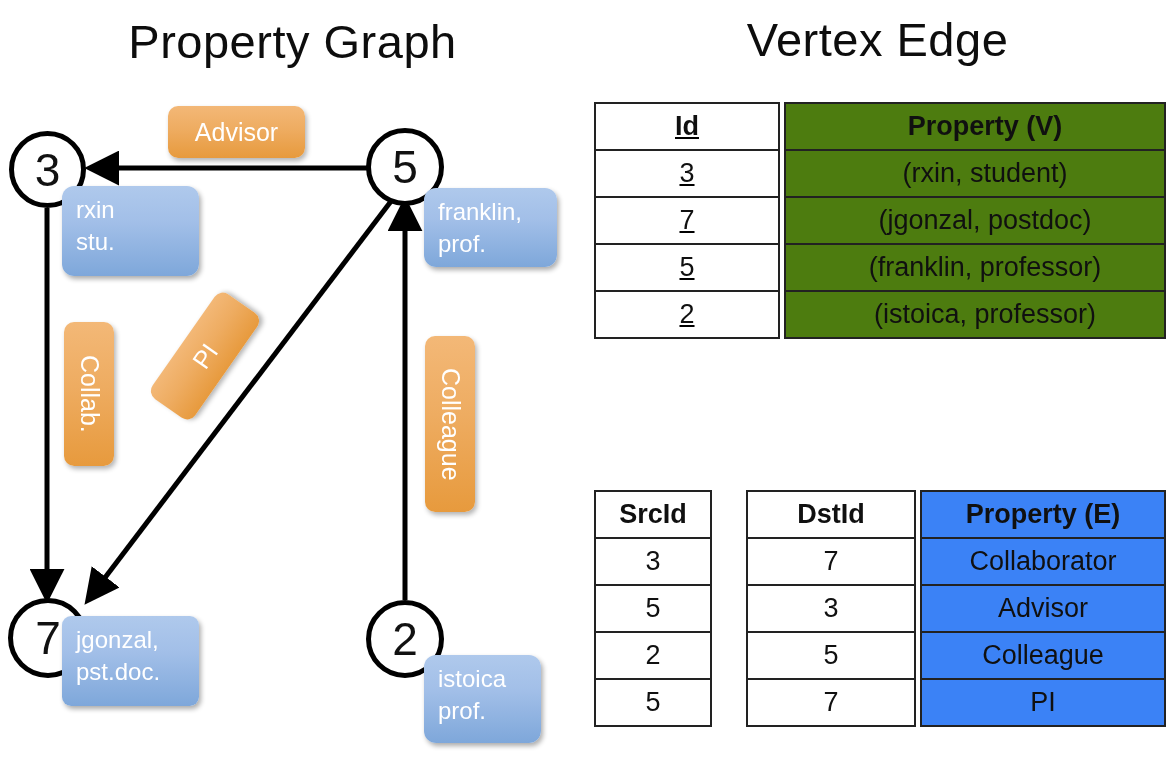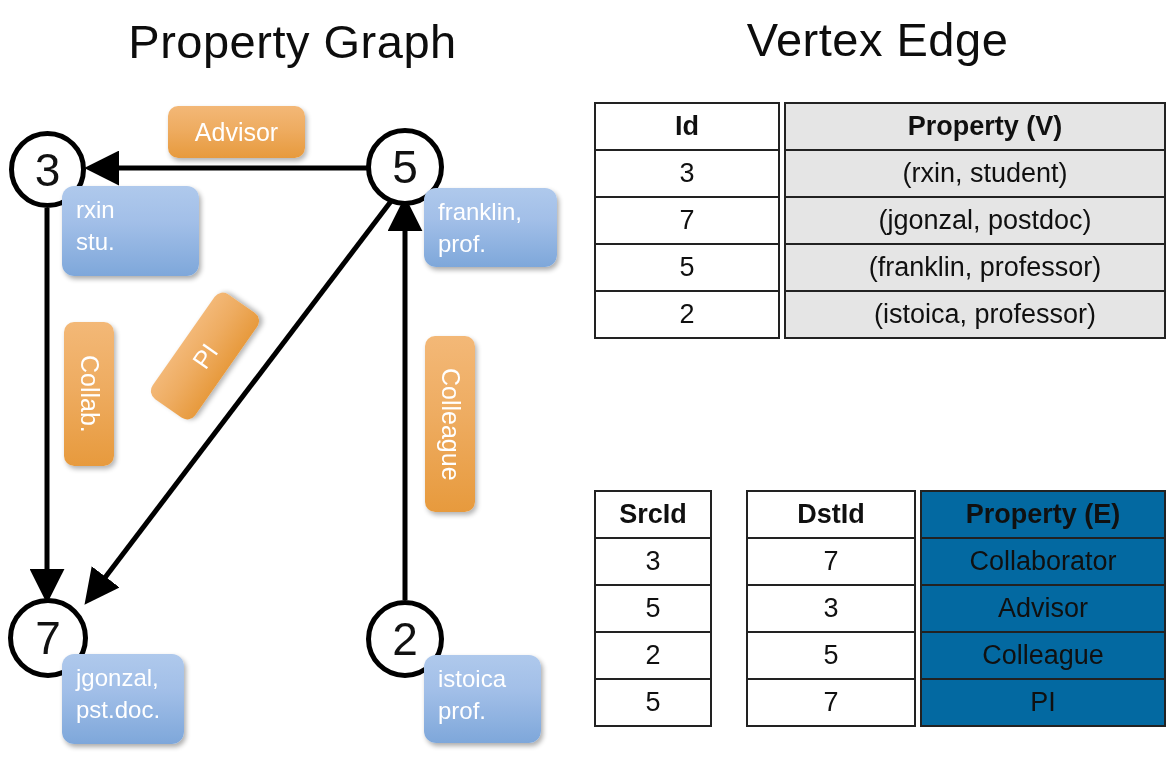--- a/index.html
+++ b/index.html
@@ -80,24 +80,24 @@
     height: 45px;
     text-align: center;
     vertical-align: middle;
     font-size: 27px;
     font-weight: 300;
     color: #101010;
     font-family: "Liberation Sans", sans-serif;
     padding: 0 4px;
   }
   .tbl td.hdr { font-weight: bold; font-size: 27px; }
-  .tbl td.blue { background: #e5e5e5; padding-left: 24px; }
-  .tbl td.peach { background: #0369a1; }
-
-  #vertex-id-table    { left: 594px; top: 102px; width: 186px; }
+  .tbl td.blue { background: #4d7c0f; padding-left: 24px; }
+  .tbl td.peach { background: #3b82f6; }
+
+  #vertex-id-table    { left: 594px; top: 102px; width: 186px; text-decoration: underline; }
   #vertex-prop-table  { left: 784px; top: 102px; width: 382px; }
   #edge-src-table     { left: 594px; top: 490px; width: 118px; }
   #edge-dst-table     { left: 746px; top: 490px; width: 170px; }
   #edge-prop-table    { left: 920px; top: 490px; width: 246px; }
 </style>
 </head>
 <body>
 
 <div id="root">
 
@@ -128,21 +128,21 @@
       <div>stu.</div>
     </div>
 
     <div class="node-circle" style="left:366px; top:128px; width:78px; height:78px;">5</div>
     <div class="vbox" style="left:424px; top:188px; width:133px; height:79px;">
       <div>franklin,</div>
       <div>prof.</div>
     </div>
 
     <div class="node-circle" style="left:8px; top:598px; width:80px; height:80px;">7</div>
-    <div class="vbox" style="left:62px; top:654px; width:122px; height:90px;">
+    <div class="vbox" style="left:62px; top:616px; width:137px; height:90px;border-radius:9px;">
       <div>jgonzal,</div>
       <div>pst.doc.</div>
     </div>
 
     <div class="node-circle" style="left:366px; top:600px; width:78px; height:78px;">2</div>
     <div class="vbox" style="left:424px; top:655px; width:117px; height:88px;">
       <div>istoica</div>
       <div>prof.</div>
     </div>
 

